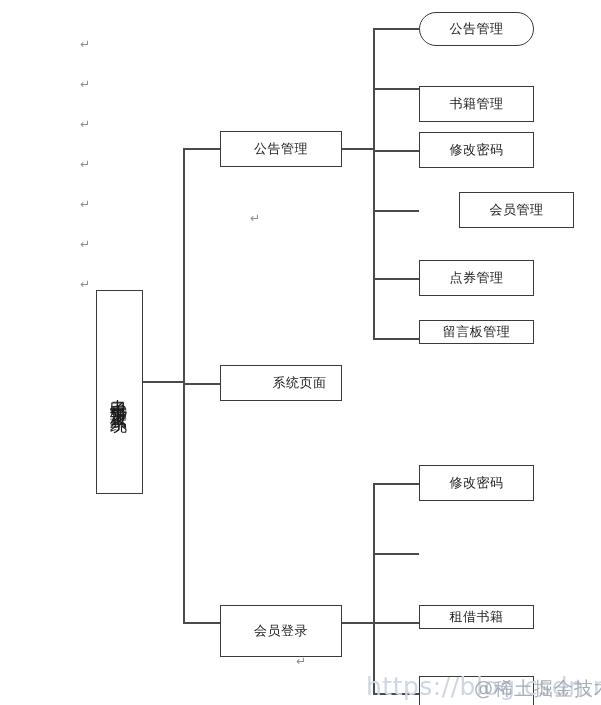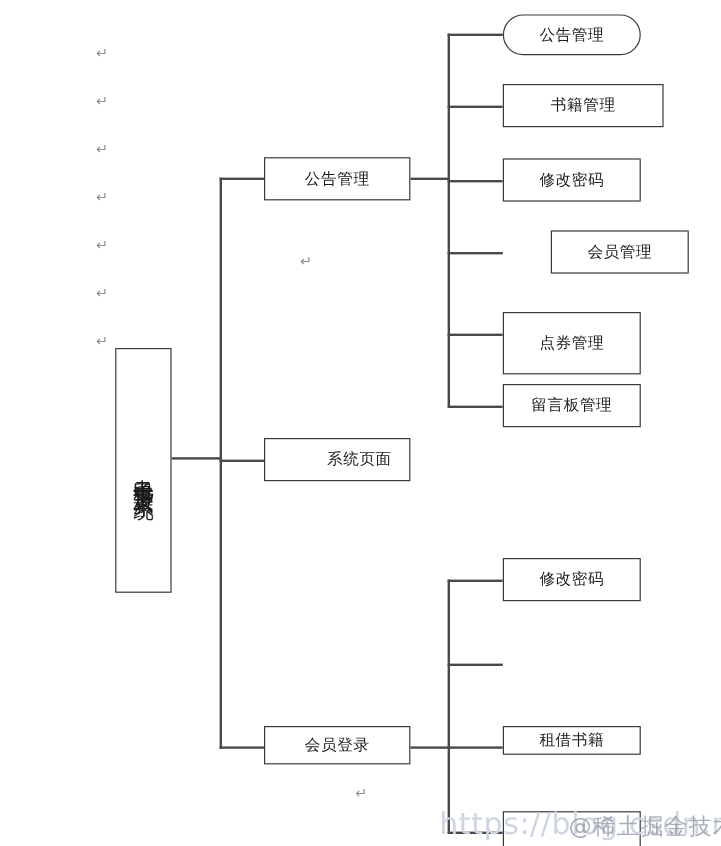--- a/index.html
+++ b/index.html
@@ -121,28 +121,28 @@
   <div class="line v" style="left:373px; top:483px; height:211px;"></div>
   <div class="line h" style="left:373px; top:483px; width:46px;"></div>
   <div class="line h" style="left:373px; top:553px; width:46px;"></div>
   <div class="line h" style="left:373px; top:622px; width:46px;"></div>
   <div class="line h" style="left:373px; top:693px; width:46px;"></div>
 
   <div class="node root" style="left:96px; top:290px; width:47px; height:204px;">电子书租赁下载系统</div>
 
   <div class="node mid" style="left:220px; top:131px; width:122px; height:36px;">公告管理</div>
   <div class="node mid" style="left:220px; top:365px; width:122px; height:36px;padding-left:37px;">系统页面</div>
-  <div class="node mid" style="left:220px; top:605px; width:122px; height:32px;">会员登录</div>
+  <div class="node mid" style="left:220px; top:605px; width:122px; height:52px;">会员登录</div>
 
   <div class="node leaf" style="left:419px; top:12px;  width:115px; height:34px;border-radius:17px;">公告管理</div>
-  <div class="node leaf" style="left:419px; top:70px;  width:134px; height:36px;">书籍管理</div>
+  <div class="node leaf" style="left:419px; top:86px;  width:115px; height:36px;">书籍管理</div>
   <div class="node leaf" style="left:419px; top:132px; width:115px; height:36px;">修改密码</div>
   <div class="node leaf" style="left:419px; top:192px; width:115px; height:36px;margin-left:40px;">会员管理</div>
-  <div class="node leaf" style="left:419px; top:260px; width:115px; height:52px;">点券管理</div>
-  <div class="node leaf" style="left:419px; top:320px; width:115px; height:36px;">留言板管理</div>
+  <div class="node leaf" style="left:419px; top:260px; width:115px; height:36px;">点券管理</div>
+  <div class="node leaf" style="left:419px; top:320px; width:115px; height:24px;">留言板管理</div>
 
   <div class="node leaf" style="left:419px; top:465px; width:115px; height:36px;">修改密码</div>
   <div class="node leaf" style="left:419px; top:605px; width:115px; height:24px;">租借书籍</div>
   <div class="node leaf" style="left:419px; top:676px; width:115px; height:36px;"></div>
 
   <div class="watermark wm-url" style="left:366px; top:672px;">https://blog.csdn.net/</div>
   <div class="watermark wm-brand" style="left:474px; top:676px;">@稀土掘金技术社区</div>
 
 </div>
 

